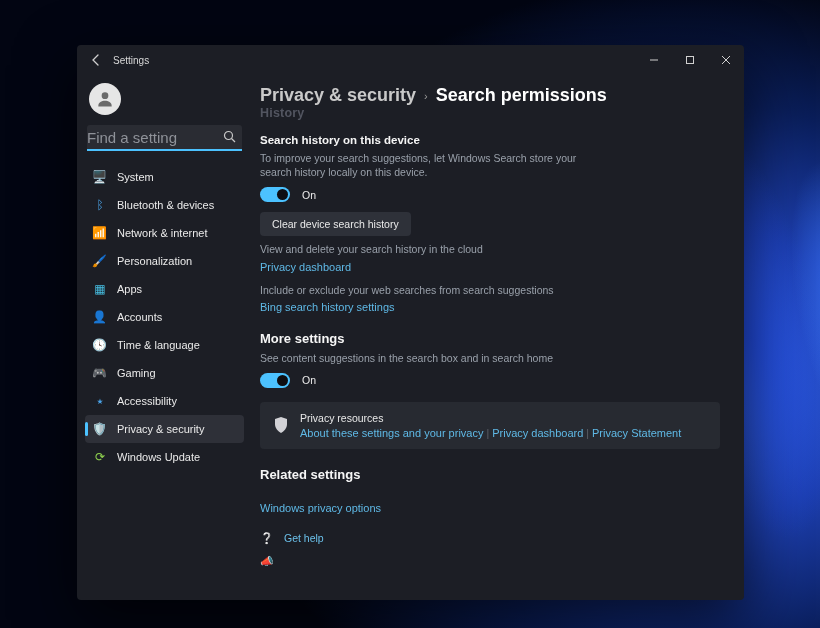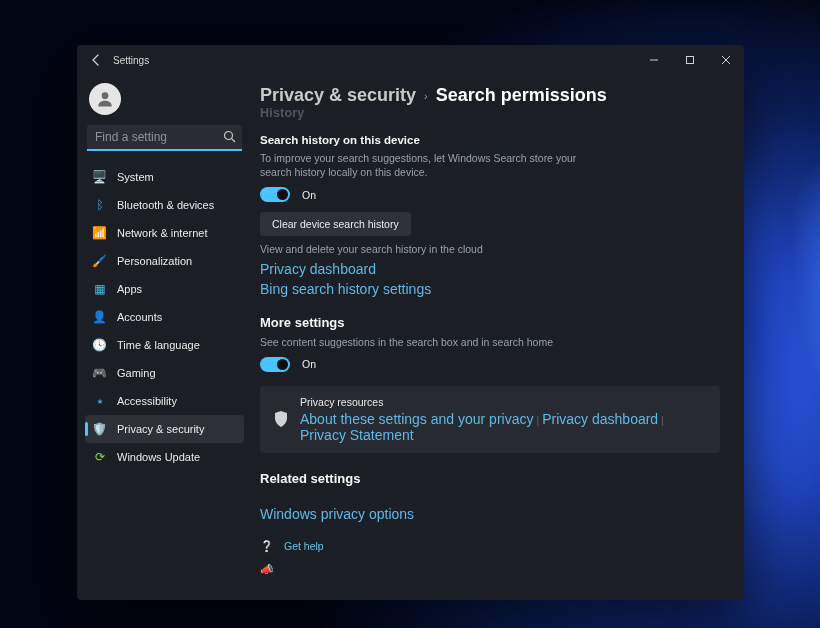--- a/index.html
+++ b/index.html
@@ -31,21 +31,21 @@
   .win-controls { margin-left: auto; display: flex; }
   .win-controls div { width: 36px; height: 30px; display:flex; align-items:center; justify-content:center; color:#d0d0d0; cursor:pointer;}
   .body { flex:1; display:flex; overflow:hidden; }
   .sidebar { width: 175px; padding: 6px 8px 8px 8px; display:flex; flex-direction:column; }
   .avatar-row { display:flex; align-items:center; padding: 2px 4px 8px 4px; }
   .avatar { width: 32px; height:32px; border-radius:50%; background:#e6e6e6; display:flex; align-items:center; justify-content:center; }
   .avatar svg { width:20px; height:20px; fill:#6a6a6a; }
   .search-wrap { position:relative; margin: 2px 2px 6px 2px; }
   .search-input {
     width:100%; height:26px; background:#2a2c33; border:none; border-bottom:2px solid #4cc2ff;
-    color:#fff; font-size:12px; padding: 0 24px 0 8px; border-radius:3px 3px 0 0;
+    color:#fff; font-size:15px; padding: 0 24px 0 0; border-radius:3px 3px 0 0;
   }
   .search-input::placeholder { color:#8f9299; }
   .search-icon { position:absolute; right:6px; top:5px; color:#c8c8c8; }
   .nav { margin-top:6px; }
   .nav-item {
     display:flex; align-items:center; height:28px; padding:0 8px; border-radius:4px;
     color:#eaeaea; cursor:pointer; gap:10px; position:relative;
   }
   .nav-item.active { background:#2e3038; }
   .nav-item.active::before {
@@ -67,21 +67,21 @@
   .toggle-row { display:flex; align-items:center; gap:12px; margin-top:8px; }
   .toggle { width:30px; height:15px; border-radius:8px; position:relative; cursor:pointer;}
   .toggle.on { background:#4cc2ff; }
   .toggle.on::after { content:""; position:absolute; right:2px; top:2px; width:11px; height:11px; border-radius:50%; background:#0e0e12;}
   .toggle-label { font-size:10.5px; color:#ececec; }
   .btn-secondary {
     display:inline-block; margin-top:10px; background:#2e3139; color:#e9e9e9;
     font-size:10.5px; padding:6px 12px; border-radius:4px; cursor:pointer;
   }
   .section-h { font-size:13px; font-weight:600; color:#f6f6f6; margin-top:18px; }
-  .link { color:#5fb9e6; font-size:14px; cursor:pointer; display:inline-block;}
+  .link { color:#5fb9e6; font-size:11px; cursor:pointer; display:inline-block;}
   .link-row { margin-top:4px; }
   .card {
     margin-top:14px; background:#272a31; border-radius:4px; padding:10px 14px;
     display:flex; gap:12px; align-items:center;
   }
   .card-icon { color:#c8c8c8; margin-top:2px;}
   .card-title { font-size:10.5px; color:#e8e8e8; }
   .card-links { margin-top:3px; font-size:10.5px;}
   .card-links .sep { color:#5c6068; margin:0 3px;}
   .footer-item { display:flex; align-items:center; gap:10px; margin-top:10px; cursor:pointer;}
@@ -201,20 +201,21 @@
       <div class="section-sub">Search history on this device</div>
       <div class="desc">To improve your search suggestions, let Windows Search store your search history locally on this device.</div>
       <div class="toggle-row">
         <div class="toggle on"></div>
         <span class="toggle-label">On</span>
       </div>
       <div class="btn-secondary">Clear device search history</div>
 
       <div class="desc" style="margin-top:6px;">View and delete your search history in the cloud</div>
       <div class="link-row"><span class="link">Privacy dashboard</span></div>
+      <div class="desc" style="margin-top:10px;">Include or exclude your web searches from search suggestions</div>
       <div class="link-row"><span class="link">Bing search history settings</span></div>
 
       <div class="section-h">More settings</div>
       <div class="desc">See content suggestions in the search box and in search home</div>
       <div class="toggle-row">
         <div class="toggle on"></div>
         <span class="toggle-label">On</span>
       </div>
 
       <div class="card">

